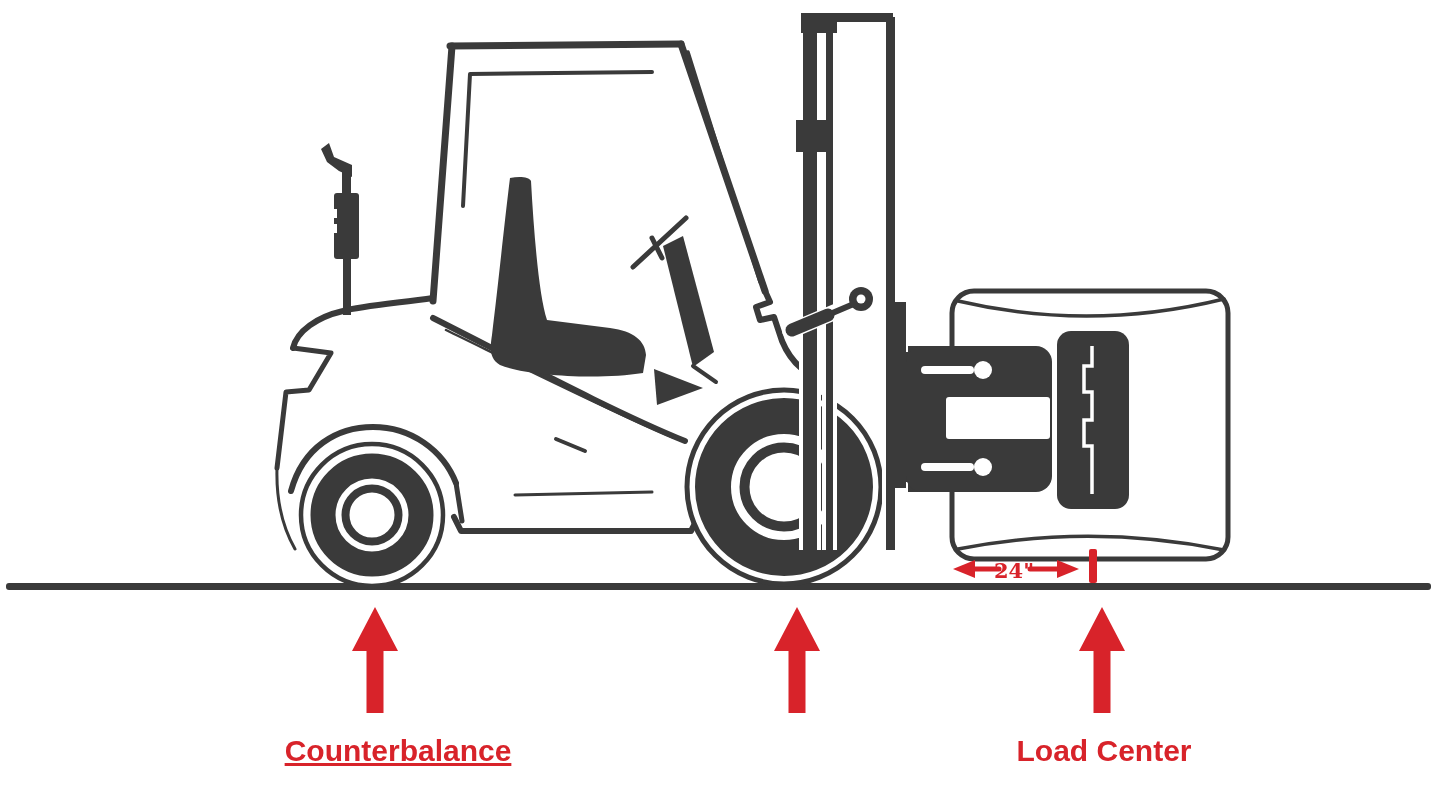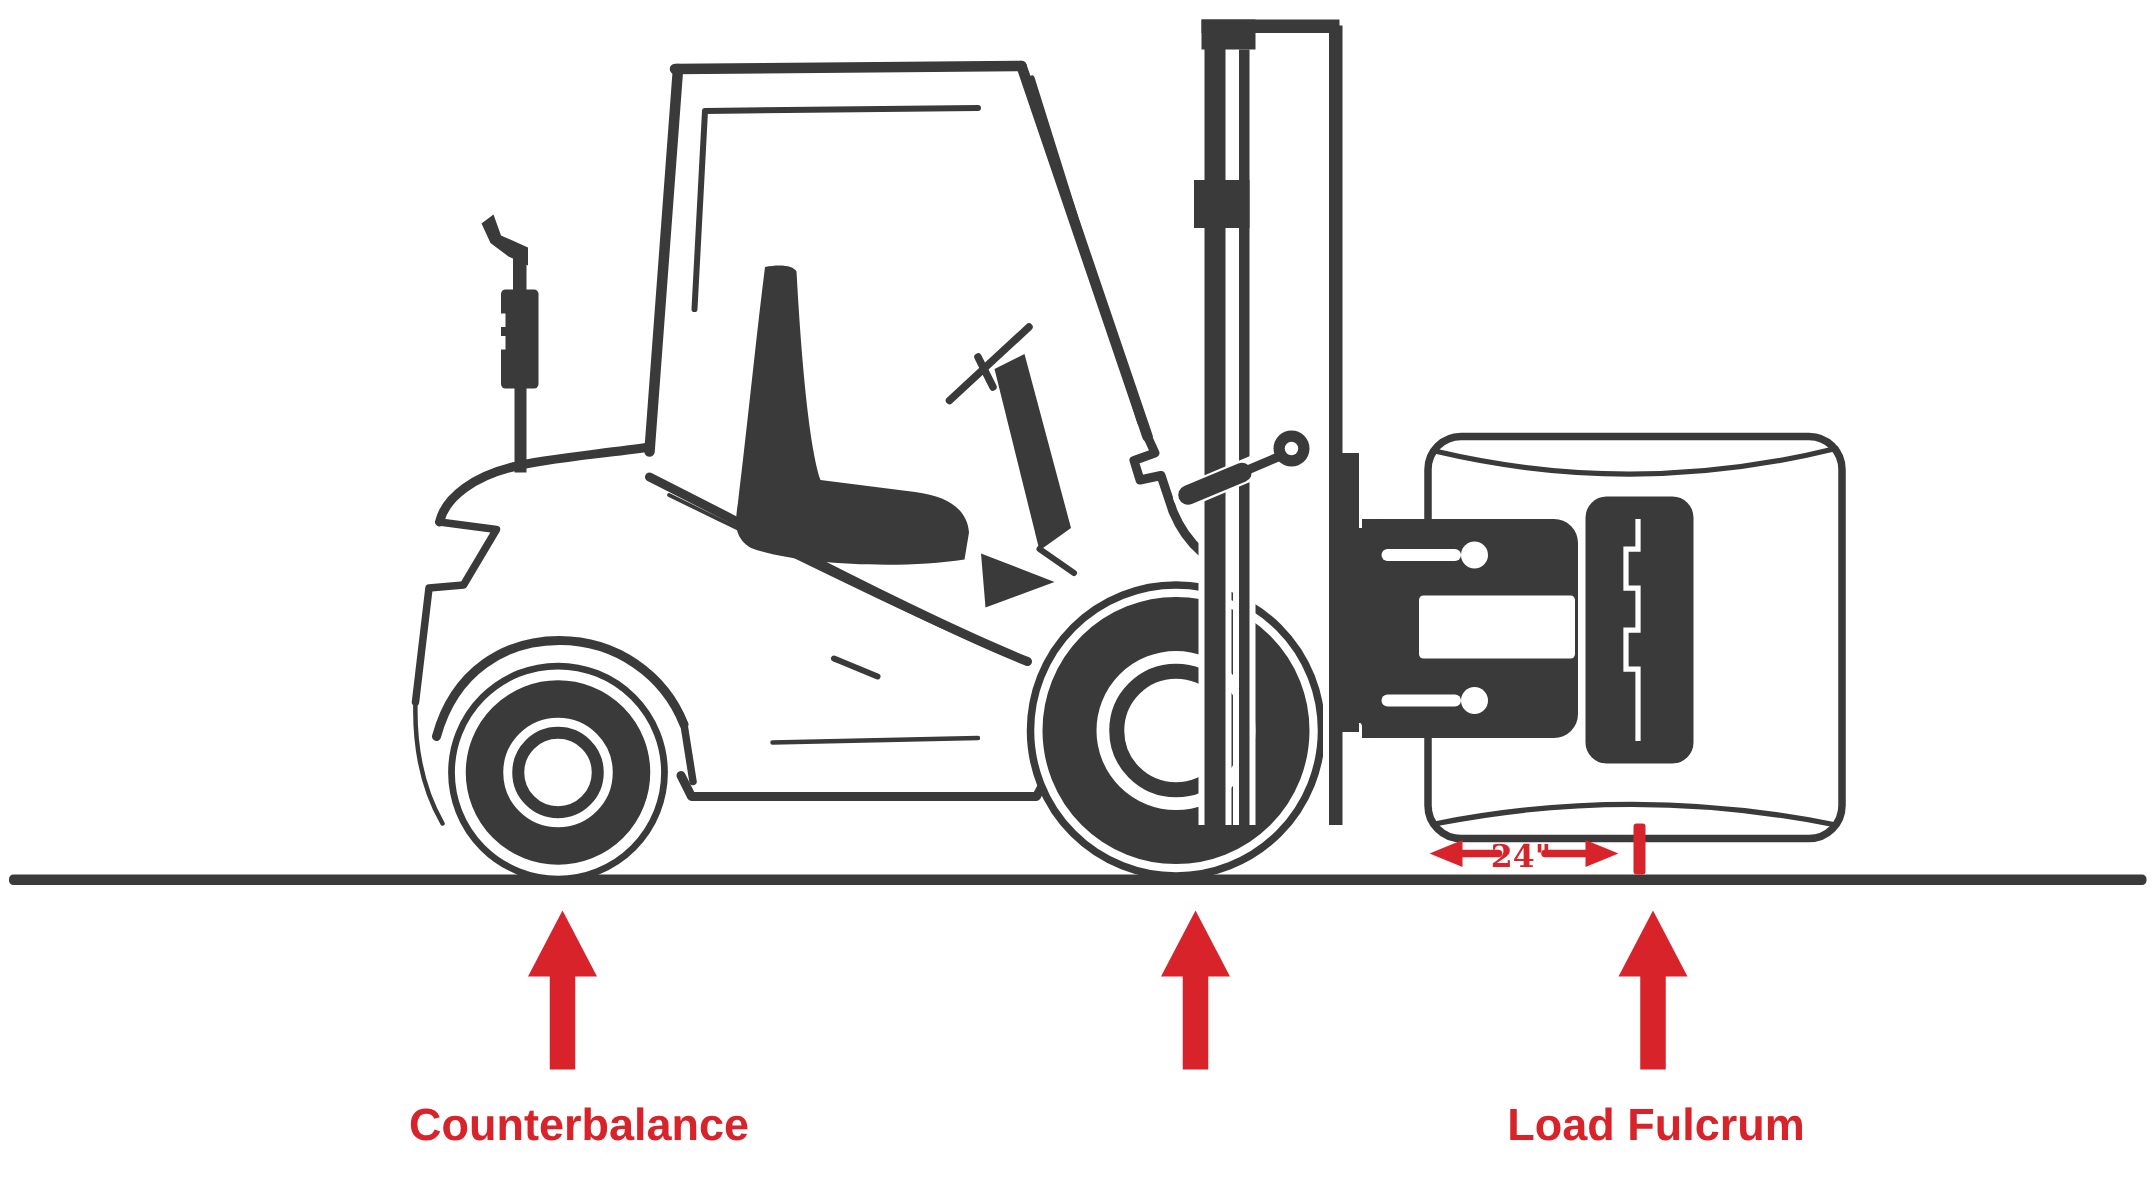--- a/index.html
+++ b/index.html
@@ -15,21 +15,21 @@
   .ink-f{fill:var(--ink);}
   .red-f{fill:var(--red);}
   .red-s{stroke:var(--red);}
   .wf{fill:#ffffff;}
   .ws{stroke:#ffffff;}
   .nf{fill:none;}
   .rc{stroke-linecap:round;stroke-linejoin:round;}
   .dim-text{font:700 21px "DejaVu Serif","Liberation Serif",serif;fill:var(--red);}
   .label{position:absolute;top:734px;font:700 30px "Liberation Sans",sans-serif;
          color:var(--red);text-align:center;white-space:nowrap;}
-  .label-counterbalance{left:236px;width:300px;}
+  .label-counterbalance{left:248px;width:300px;text-decoration:underline;}
   .label-fulcrum{left:690px;width:200px;}
   .label-loadcenter{left:979px;width:250px;}
 </style>
 </head>
 <body>
 
 <div class="stage">
   <svg width="1437" height="802" viewBox="0 0 1437 802">
 
     <g>
@@ -145,14 +145,14 @@
     </g>
 
     <g>
       <path class="red-f" d="M 375,607 L 398,651 L 383.5,651 L 383.5,713 L 366.5,713 L 366.5,651 L 352,651 Z"></path>
       <path class="red-f" d="M 797,607 L 820,651 L 805.5,651 L 805.5,713 L 788.5,713 L 788.5,651 L 774,651 Z"></path>
       <path class="red-f" d="M 1102,607 L 1125,651 L 1110.5,651 L 1110.5,713 L 1093.5,713 L 1093.5,651 L 1079,651 Z"></path>
     </g>
   </svg>
 
   <div class="label label-counterbalance">Counterbalance</div>
-  <div class="label label-loadcenter">Load Fulcrum</div>
+  <div class="label label-loadcenter">Load Center</div>
 </div>
 
 </body></html>

